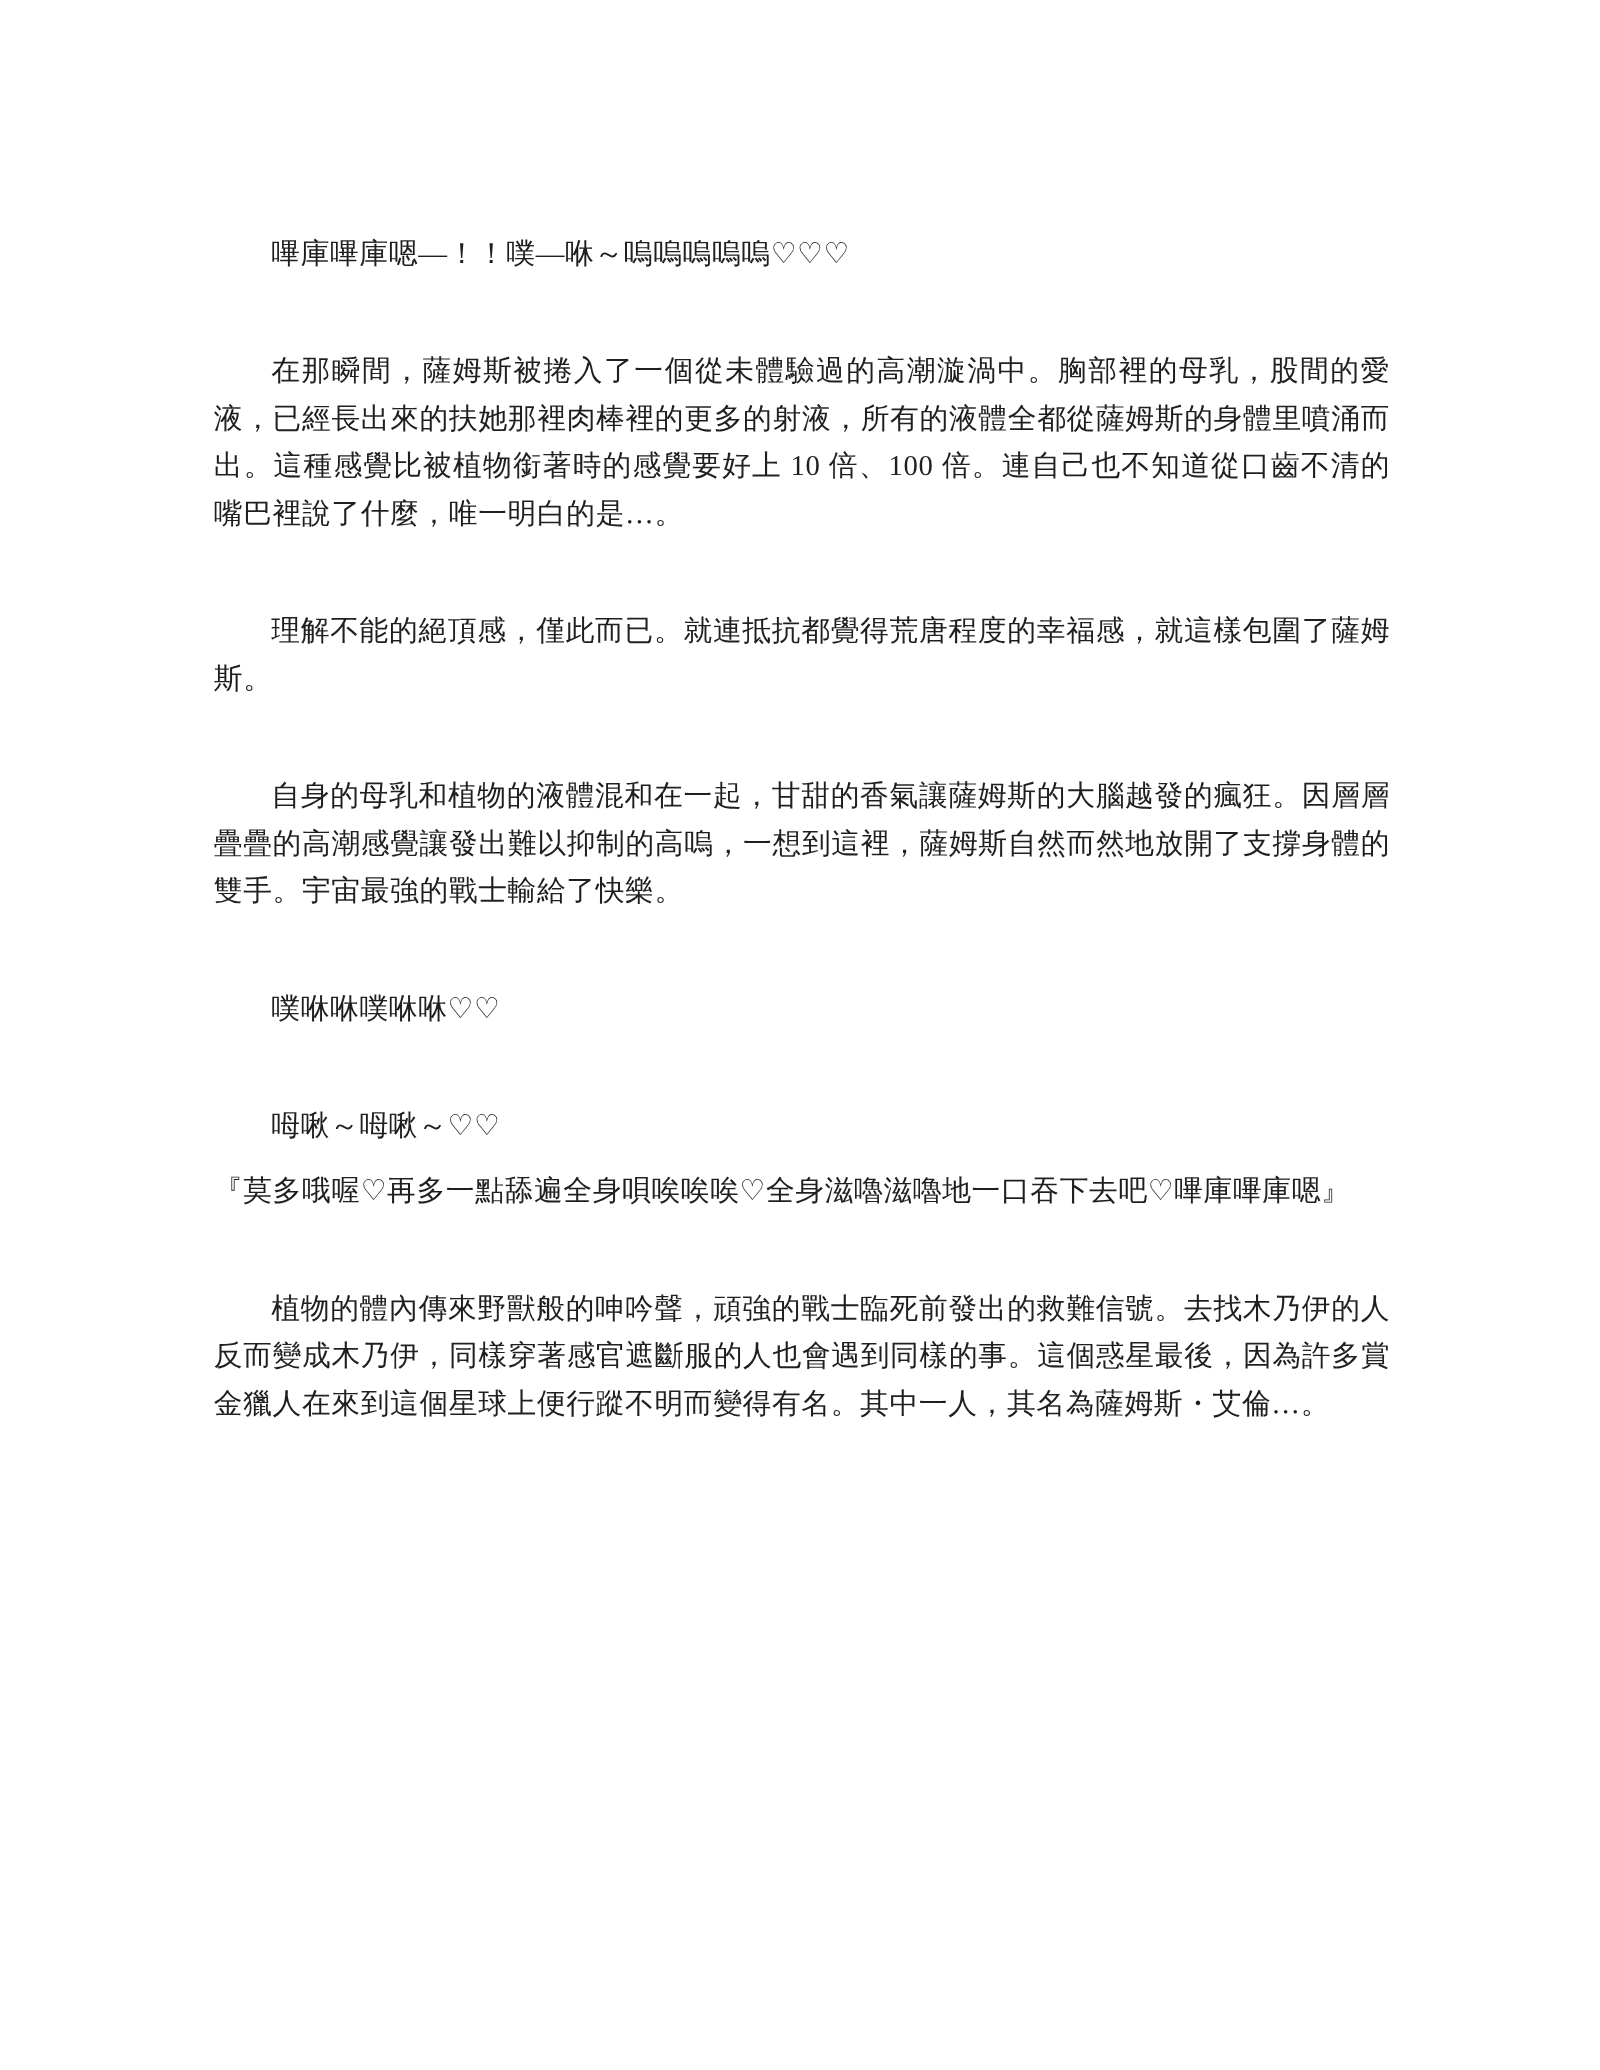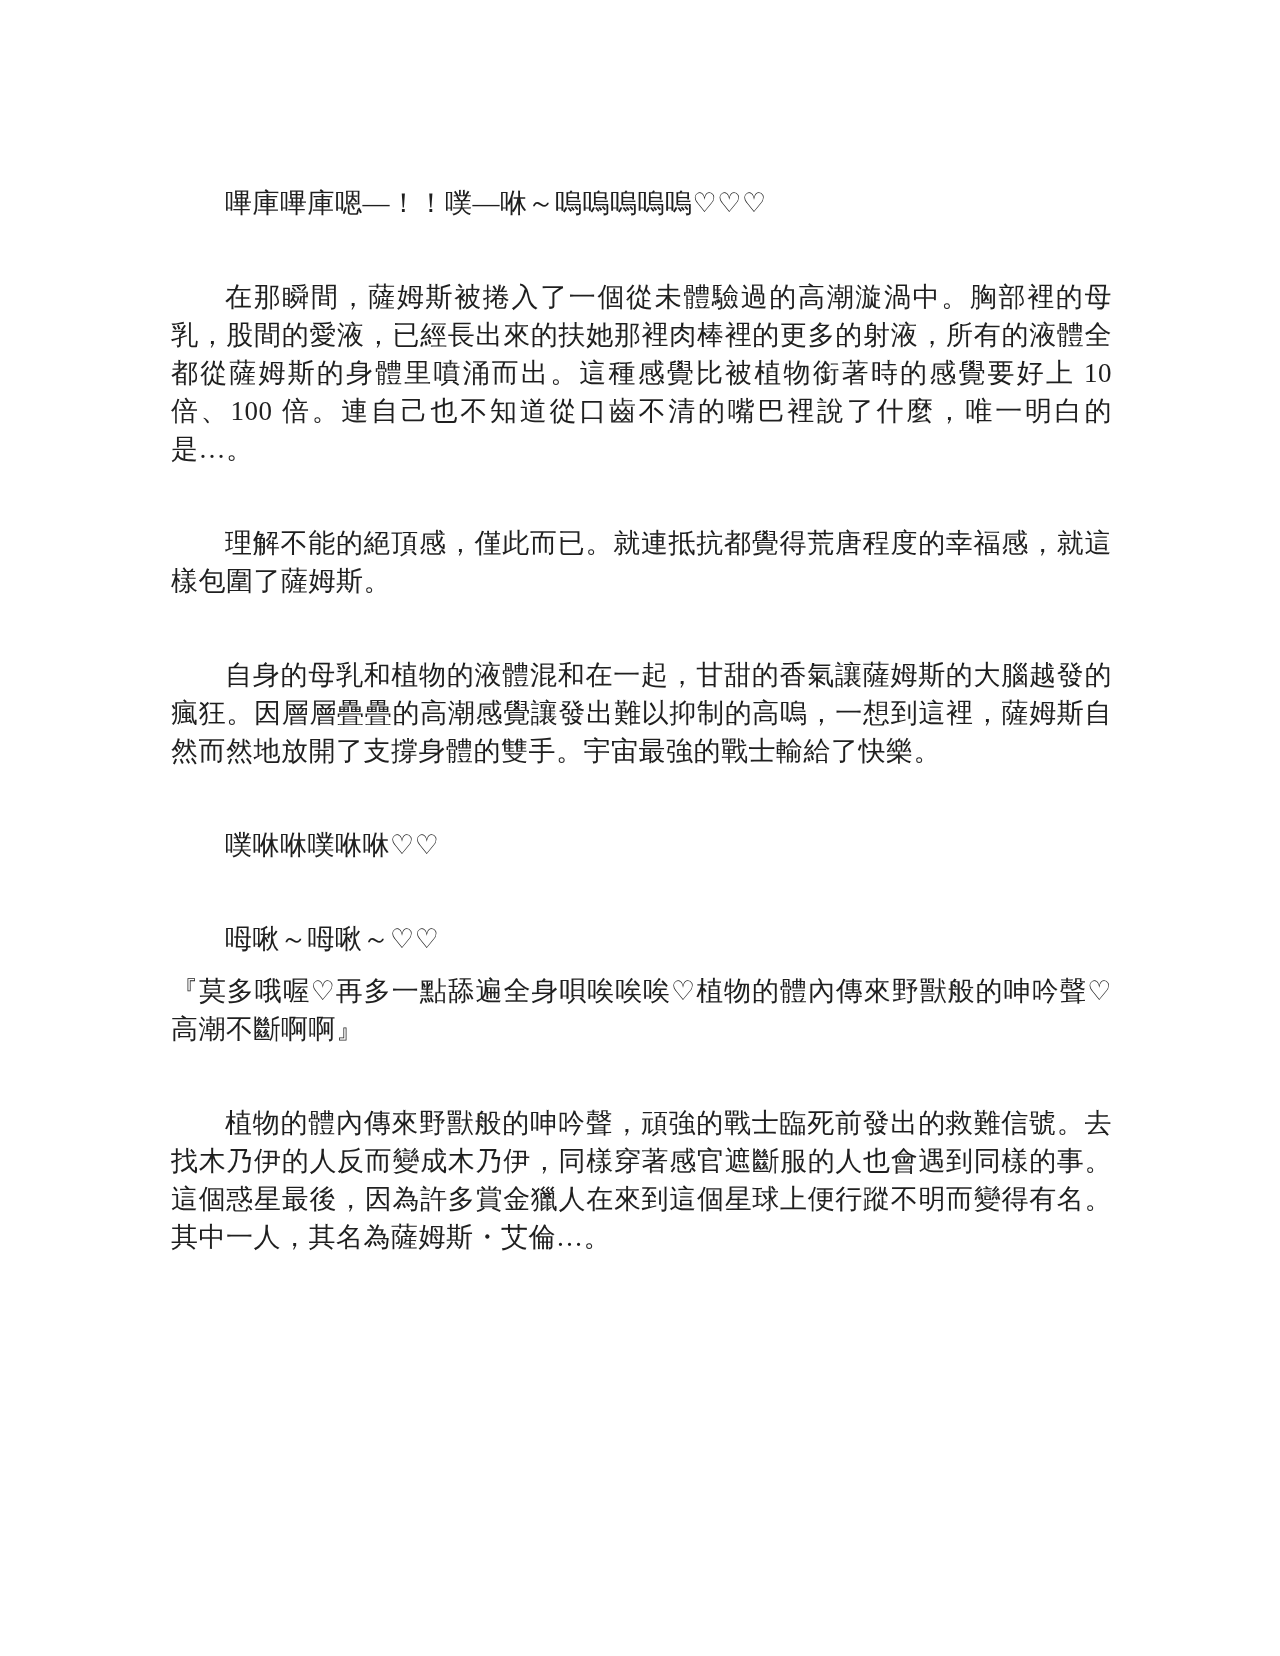--- a/index.html
+++ b/index.html
@@ -16,21 +16,21 @@
   .page {
     box-sizing: border-box;
     width: 1280px;
     height: 1656px;
     padding: 184px 168px 40px 171px;
     background: #ffffff;
     overflow: hidden;
   }
   .page p {
     margin: 0 0 56px 0;
-    font-size: 27px;
+    font-size: 23px;
     line-height: 38px;
     text-align: justify;
     letter-spacing: 0.5px;
     word-break: break-all;
   }
   .page p.indent {
     text-indent: 2em;
   }
   .page p.tight {
     margin-bottom: 14px;
@@ -39,15 +39,15 @@
 </head>
 <body>
 
 <div class="page">
   <p class="indent">嗶庫嗶庫嗯—！！噗—咻～嗚嗚嗚嗚嗚♡♡♡</p>
   <p class="indent">在那瞬間，薩姆斯被捲入了一個從未體驗過的高潮漩渦中。胸部裡的母乳，股間的愛液，已經長出來的扶她那裡肉棒裡的更多的射液，所有的液體全都從薩姆斯的身體里噴涌而出。這種感覺比被植物銜著時的感覺要好上 10 倍、100 倍。連自己也不知道從口齒不清的嘴巴裡說了什麼，唯一明白的是…。</p>
   <p class="indent">理解不能的絕頂感，僅此而已。就連抵抗都覺得荒唐程度的幸福感，就這樣包圍了薩姆斯。</p>
   <p class="indent">自身的母乳和植物的液體混和在一起，甘甜的香氣讓薩姆斯的大腦越發的瘋狂。因層層疊疊的高潮感覺讓發出難以抑制的高嗚，一想到這裡，薩姆斯自然而然地放開了支撐身體的雙手。宇宙最強的戰士輸給了快樂。</p>
   <p class="indent">噗咻咻噗咻咻♡♡</p>
   <p class="indent tight">呣啾～呣啾～♡♡</p>
-  <p>『莫多哦喔♡再多一點舔遍全身唄唉唉唉♡植物的體內傳來野獸般的呻吟聲♡高潮不斷啊啊』</p>
+  <p>『莫多哦喔♡再多一點舔遍全身唄唉唉唉♡全身滋嚕滋嚕地一口吞下去吧♡嗶庫嗶庫嗯』</p>
   <p class="indent">植物的體內傳來野獸般的呻吟聲，頑強的戰士臨死前發出的救難信號。去找木乃伊的人反而變成木乃伊，同樣穿著感官遮斷服的人也會遇到同樣的事。這個惑星最後，因為許多賞金獵人在來到這個星球上便行蹤不明而變得有名。其中一人，其名為薩姆斯・艾倫…。</p>
 </div>
 
 </body></html>

